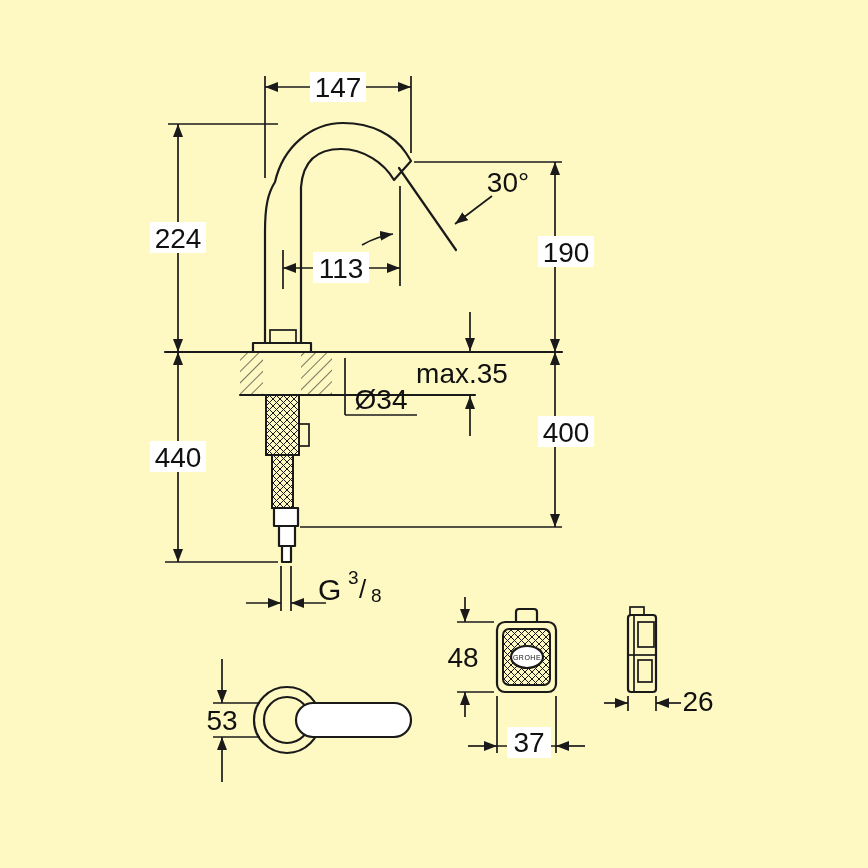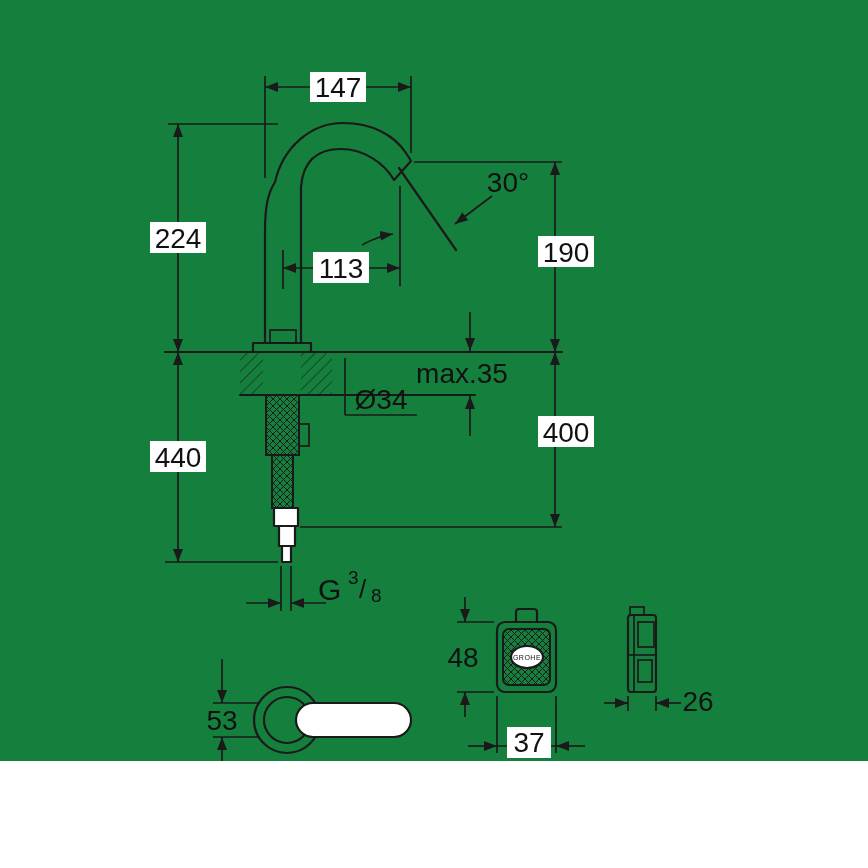--- a/index.html
+++ b/index.html
@@ -1,16 +1,16 @@
 <!DOCTYPE html>
 <html><head>
 <meta charset="utf-8">
 <style>
   html,body{margin:0;padding:0;background:#fff}
-  .stage{width:868px;height:761px;background:#15803d;position:relative;overflow:hidden}
+  .stage{width:868px;height:868px;background:#fef9c3;position:relative;overflow:hidden}
   svg{display:block}
   .obj{stroke:#1a1a1a;stroke-width:2.2;fill:none;stroke-linejoin:round;stroke-linecap:round}
   .objw{stroke:#1a1a1a;stroke-width:2.2;fill:#fff;stroke-linejoin:round}
   .thin{stroke:#1a1a1a;stroke-width:1.7;fill:none}
   .xfill{fill:url(#xhatch);stroke:#1a1a1a;stroke-width:2}
   .hpatch{fill:url(#hatch);stroke:none}
   .dim{font-family:"Liberation Sans","DejaVu Sans",sans-serif;font-size:28px;fill:#111;text-anchor:middle}
   .gthread{font-family:"Liberation Sans","DejaVu Sans",sans-serif;fill:#111}
   .badge{font-family:"Liberation Sans","DejaVu Sans",sans-serif;font-size:7px;fill:#111;text-anchor:middle;letter-spacing:.5px}
   .bg{fill:#fff;stroke:none}

